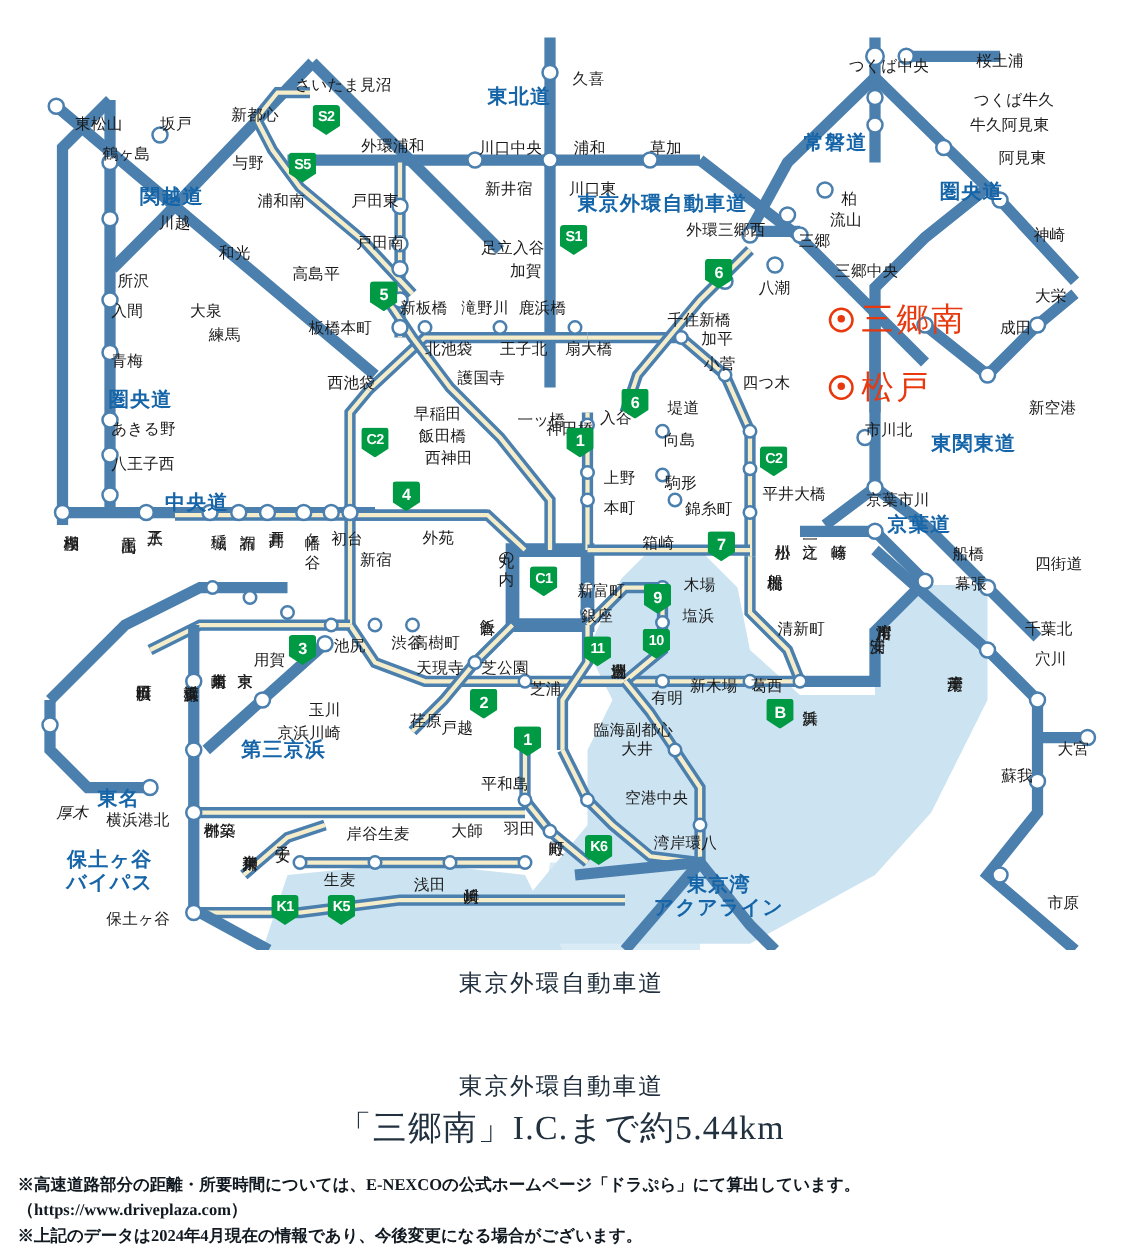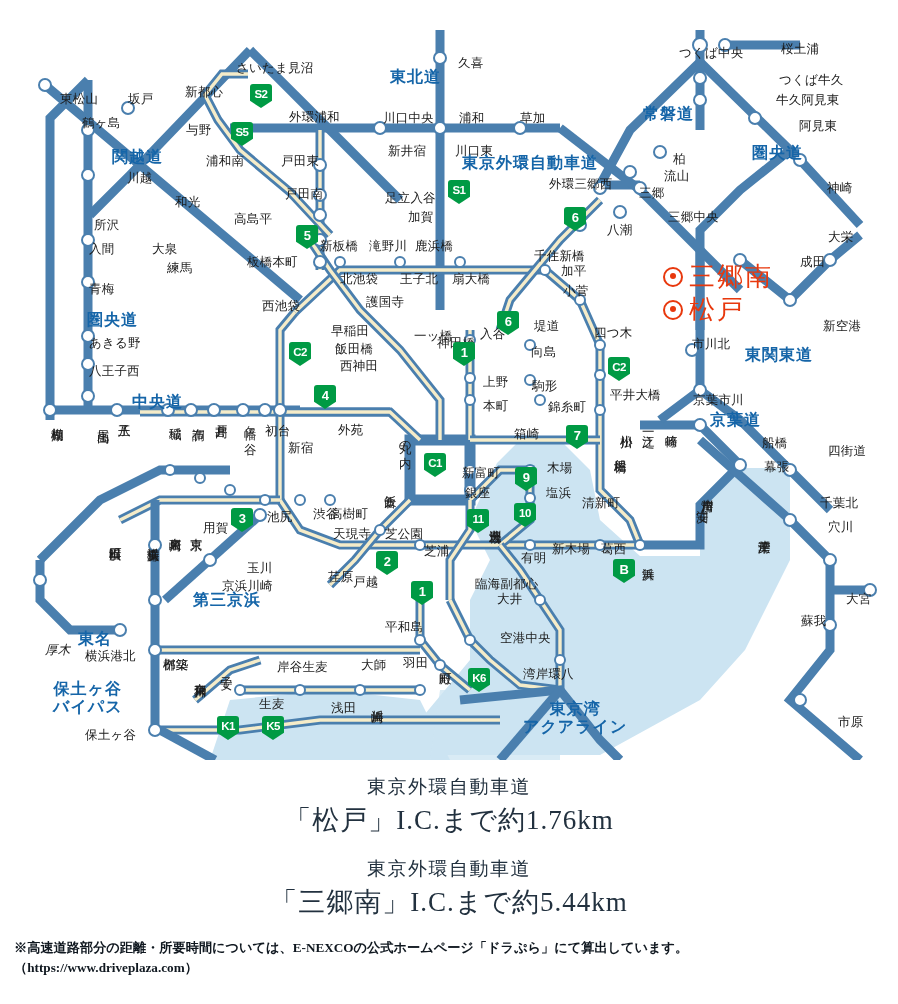--- a/index.html
+++ b/index.html
@@ -438,21 +438,21 @@
         <div class="mlabel" style="left: 247px; top: 256px;">板橋本町</div>
         <div class="mlabel" style="left: 489px; top: 250px; margin-left: 45px;">千住新橋</div>
         <div class="mlabel" style="left: 340px; top: 273px;">北池袋</div>
         <div class="mlabel" style="left: 400px; top: 273px;">王子北</div>
         <div class="mlabel" style="left: 452px; top: 273px;">扇大橋</div>
         <div class="mlabel" style="left: 561px; top: 265px;">加平</div>
         <div class="mlabel" style="left: 563px; top: 285px;">小菅</div>
         <div class="mlabel" style="left: 262px; top: 300px;">西池袋</div>
         <div class="mlabel" style="left: 366px; top: 296px;">護国寺</div>
         <div class="mlabel" style="left: 534px; top: 320px;">堤道</div>
-        <div class="mlabel" style="left: 594px; top: 327px;">四つ木</div>
+        <div class="mlabel" style="left: 594px; top: 300px;">四つ木</div>
         <div class="mlabel" style="left: 331px; top: 325px;">早稲田</div>
         <div class="mlabel" style="left: 335px; top: 343px;">飯田橋</div>
         <div class="mlabel" style="left: 340px; top: 360px;">西神田</div>
         <div class="mlabel" style="left: 480px; top: 328px;">入谷</div>
         <div class="mlabel" style="left: 531px; top: 346px;">向島</div>
         <div class="mlabel" style="left: 532px; top: 380px;">駒形</div>
         <div class="mlabel" style="left: 483px; top: 376px;">上野</div>
         <div class="mlabel" style="left: 483px; top: 400px;">本町</div>
         <div class="mlabel" style="left: 548px; top: 401px;">錦糸町</div>
         <div class="mlabel" style="left: 610px; top: 389px;">平井大橋</div>
@@ -465,21 +465,21 @@
         <div class="mlabel" style="left: 764px; top: 461px;">幕張</div>
         <div class="mlabel" style="left: 820px; top: 497px;">千葉北</div>
         <div class="mlabel" style="left: 828px; top: 445px;">四街道</div>
         <div class="mlabel" style="left: 828px; top: 521px;">穴川</div>
         <div class="mlabel" style="left: 846px; top: 593px;">大宮</div>
         <div class="mlabel" style="left: 801px; top: 615px;">蘇我</div>
         <div class="mlabel" style="left: 838px; top: 716px;">市原</div>
         <div class="mlabel" style="left: 514px; top: 428px;">箱崎</div>
         <div class="mlabel" style="left: 547px; top: 462px;">木場</div>
         <div class="mlabel" style="left: 546px; top: 487px;">塩浜</div>
-        <div class="mlabel" style="left: 582px; top: 497px;">清新町</div>
+        <div class="mlabel" style="left: 622px; top: 497px;">清新町</div>
         <div class="mlabel" style="left: 462px; top: 467px;">新富町</div>
         <div class="mlabel" style="left: 465px; top: 487px;">銀座</div>
         <div class="mlabel" style="left: 552px; top: 543px;">新木場</div>
         <div class="mlabel" style="left: 601px; top: 543px;">葛西</div>
         <div class="mlabel" style="left: 521px; top: 552px;">有明</div>
         <div class="mlabel" style="left: 475px; top: 578px;">臨海副都心</div>
         <div class="mlabel" style="left: 497px; top: 593px;">大井</div>
         <div class="mlabel" style="left: 500px; top: 632px;">空港中央</div>
         <div class="mlabel" style="left: 523px; top: 668px;">湾岸環八</div>
         <div class="mlabel" style="left: 385px; top: 621px;">平和島</div>
@@ -563,41 +563,41 @@
         <div class="shield small" style="left: 514px; top: 503px;">10</div>
         <div class="shield small" style="left: 467px; top: 509px;">11</div>
         <div class="shield" style="left: 231px; top: 508px;">3</div>
         <div class="shield" style="left: 613px; top: 559px;">B</div>
         <div class="shield" style="left: 376px; top: 551px;">2</div>
         <div class="shield" style="left: 411px; top: 581px;">1</div>
         <div class="shield" style="left: 453px; top: 342px;">1</div>
         <div class="shield small" style="left: 468px; top: 668px;">K6</div>
         <div class="shield small" style="left: 217px; top: 716px;">K1</div>
         <div class="shield small" style="left: 262px; top: 716px;">K5</div>
-        <div class="target" style="left: 663px; top: 259px;">
+        <div class="target" style="left: 663px; top: 238px;">
           <span class="dot"></span>
           <span class="tname">三郷南</span>
         </div>
         <div class="target" style="left: 663px; top: 292px;">
           <span class="dot"></span>
           <span class="tname">松戸</span>
         </div>
       </div>
   </div>
 
   <div id="footer">
 
     <div class="dist-block" style="top:14px;">
       <div class="dist-sub">東京外環自動車道</div>
-      <div class="dist-main">「松戸」I.C.まで約1.76km</div>
     </div>
 
     <div class="dist-block" style="top:96px;">
       <div class="dist-sub">東京外環自動車道</div>
       <div class="dist-main">「三郷南」I.C.まで約5.44km</div>
     </div>
 
     <div id="notes">
       <div>※高速道路部分の距離・所要時間については、E-NEXCOの公式ホームページ「ドラぷら」にて算出しています。</div>
       <div>（https://www.driveplaza.com）</div>
+      <div>※上記のデータは2024年4月現在の情報であり、今後変更になる場合がございます。</div>
     </div>
   </div>
 </div>
 
 </body></html>

